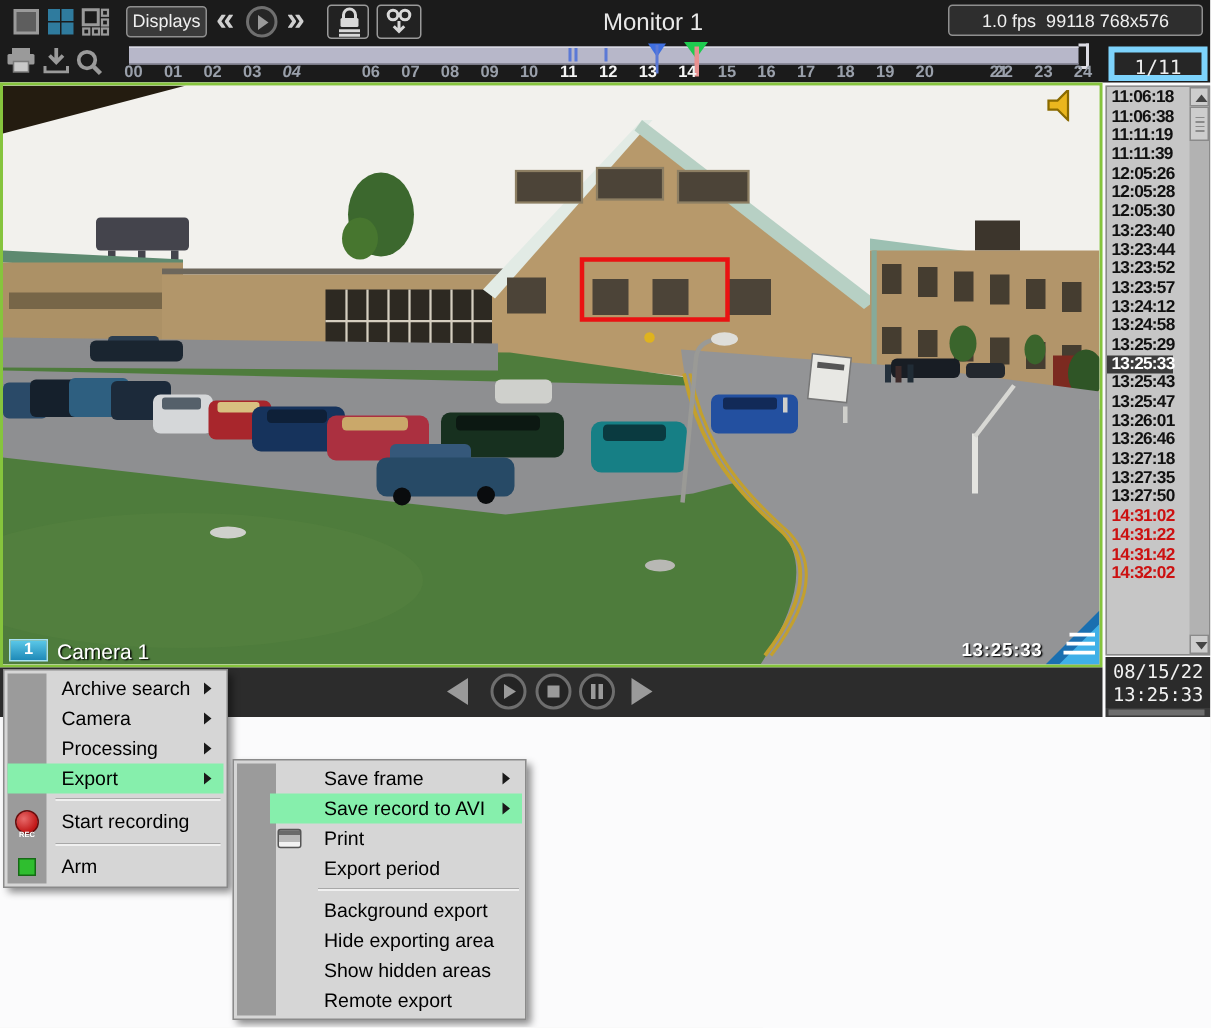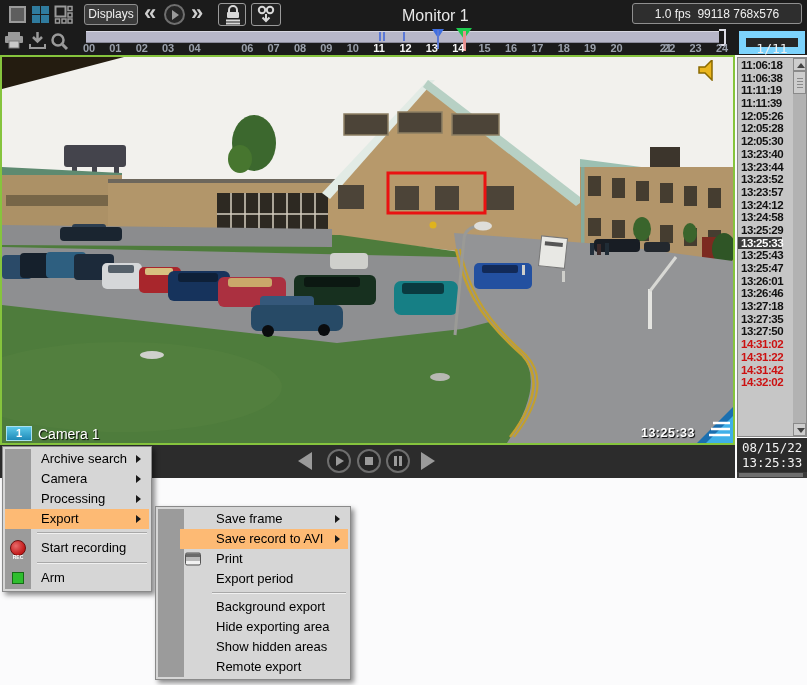--- a/index.html
+++ b/index.html
@@ -26,21 +26,21 @@
         font-weight:bold;color:#9aa0ab;}
   .hour.bright{color:#f4f4f4;}
   .tick-blue{position:absolute;top:32px;width:2px;height:9px;background:#5b79d6;margin-left:-1px;}
   .arrow-blue{position:absolute;top:29px;width:0;height:0;margin-left:0;border-left:6px solid transparent;
         border-right:6px solid transparent;border-top:9px solid #3f6fe0;transform:translateX(-6px);}
   .arrow-blue::after{content:"";position:absolute;left:-1px;top:-8px;width:2px;height:19px;background:#5b79d6;z-index:-1;}
   .arrow-green{position:absolute;top:28px;width:0;height:0;border-left:8px solid transparent;
         border-right:8px solid transparent;border-top:11px solid #1ecb4f;transform:translateX(-8px);}
   .arrow-green::after{content:"";position:absolute;left:-1px;top:-8px;width:3px;height:20px;background:#e89090;z-index:-1;}
   .page-box{position:absolute;left:739px;top:31px;width:66px;height:23px;background:#262626;
-        border:7px solid #7dd3fc;box-sizing:border-box;color:#eee;text-align:center;line-height:21px;
+        border:4px solid #7dd3fc;box-sizing:border-box;color:#eee;text-align:center;line-height:21px;
         font-family:"DejaVu Sans Mono",monospace;font-size:13px;}
   
   .video{position:absolute;left:0;top:55px;width:735px;height:390px;border:2px solid #86c43d;
          box-sizing:border-box;background:#f2f1ed;overflow:hidden;}
   .scene{position:absolute;left:0;top:0;width:731px;height:386px;}
   .speaker{position:absolute;right:15px;top:3px;}
   .cam-badge{position:absolute;left:4px;top:369px;width:26px;height:15px;background:linear-gradient(#5bc8e8,#1f8ab8);
          border:1px solid #a8e0f0;box-sizing:border-box;color:#fff;font-size:11px;font-weight:bold;
          text-align:center;line-height:13px;}
   .cam-name{position:absolute;left:36px;top:369px;color:#fff;font-size:14px;text-shadow:1px 1px 1px #000;}
@@ -88,21 +88,21 @@
   
   .menu{position:absolute;background:#d6d6d6;border:1px solid #8a8a8a;box-shadow:3px 3px 5px rgba(0,0,0,.45);
         padding:2px;box-sizing:content-box;}
   .menu::before{content:"";position:absolute;left:2px;top:2px;bottom:2px;width:26px;background:#9b9b9b;}
   .menu-1{left:2px;top:446px;width:144px;z-index:10;}
   .menu-2{left:155px;top:506px;width:168px;z-index:11;padding-left:24px;}
   .menu-3{left:310px;top:521px;width:137px;z-index:12;}
   .menu-item{position:relative;height:20px;line-height:20px;padding-left:36px;font-size:13px;color:#000;
         white-space:nowrap;cursor:pointer;}
   .menu-item.tall{height:22px;line-height:22px;}
-  .menu-item.hl{background:#fdba74;}
+  .menu-item.hl{background:#86efac;}
   .menu-sep{position:relative;height:2px;margin:3px 2px 3px 32px;
         background:linear-gradient(#a8a8a8 50%,#f0f0f0 50%);}
   .sub-arrow{position:absolute;right:8px;top:50%;margin-top:-4px;width:0;height:0;
         border-top:4px solid transparent;border-bottom:4px solid transparent;border-left:5px solid #1a1a1a;}
   .mi{position:absolute;left:5px;top:50%;transform:translateY(-50%);box-sizing:border-box;}
   .mi-rec{width:16px;height:16px;border-radius:50%;background:radial-gradient(circle at 35% 35%,#e86a6a,#c11818 70%);
         border:1px solid #6a0d0d;}
   .mi-rec::after{content:"REC";position:absolute;left:0;right:0;top:4.5px;font-size:5px;font-weight:bold;
         color:#fff;text-align:center;}
   .mi-arm{left:7px;width:12px;height:12px;background:#2fbe2f;border:1px solid #156a15;}
@@ -187,21 +187,21 @@
         <div class="tick-blue" style="left: 384.038px;"></div>
         <div class="tick-blue" style="left: 403.819px;"></div>
         <div class="arrow-blue" style="left: 438.106px;"></div>
         <div class="arrow-green" style="left: 464.481px;"></div>
       </div>
     <div>
         <span class="hour" style="left: 89px;">00</span>
         <span class="hour" style="left: 115.375px;">01</span>
         <span class="hour" style="left: 141.75px;">02</span>
         <span class="hour" style="left: 168.125px;">03</span>
-        <span class="hour" style="left: 194.5px;">04</span>
+        <span class="hour" style="left: 194.5px; font-style: italic;">04</span>
         <span class="hour" style="left: 220.875px; margin-top: 16px;">05</span>
         <span class="hour" style="left: 247.25px;">06</span>
         <span class="hour" style="left: 273.625px;">07</span>
         <span class="hour" style="left: 300px;">08</span>
         <span class="hour" style="left: 326.375px;">09</span>
         <span class="hour" style="left: 352.75px;">10</span>
         <span class="hour bright" style="left: 379.125px;">11</span>
         <span class="hour bright" style="left: 405.5px;">12</span>
         <span class="hour bright" style="left: 431.875px;">13</span>
         <span class="hour bright" style="left: 458.25px;">14</span>

